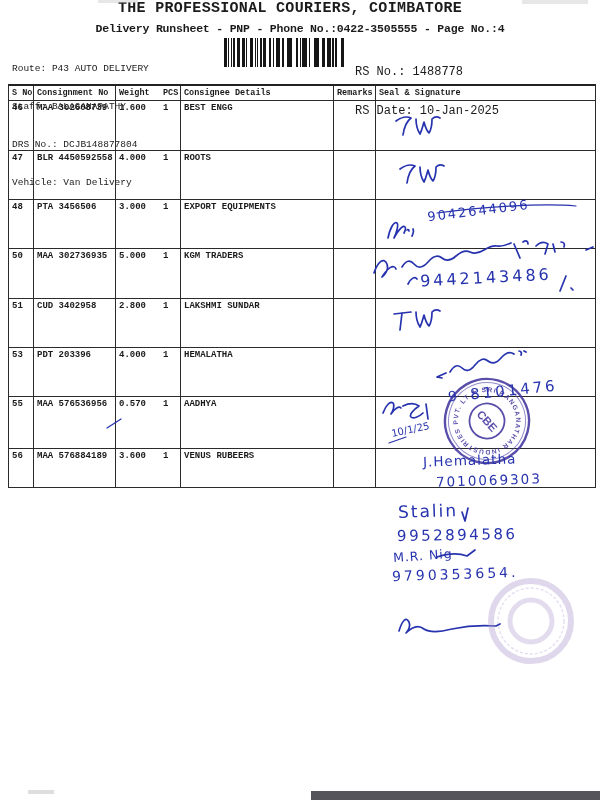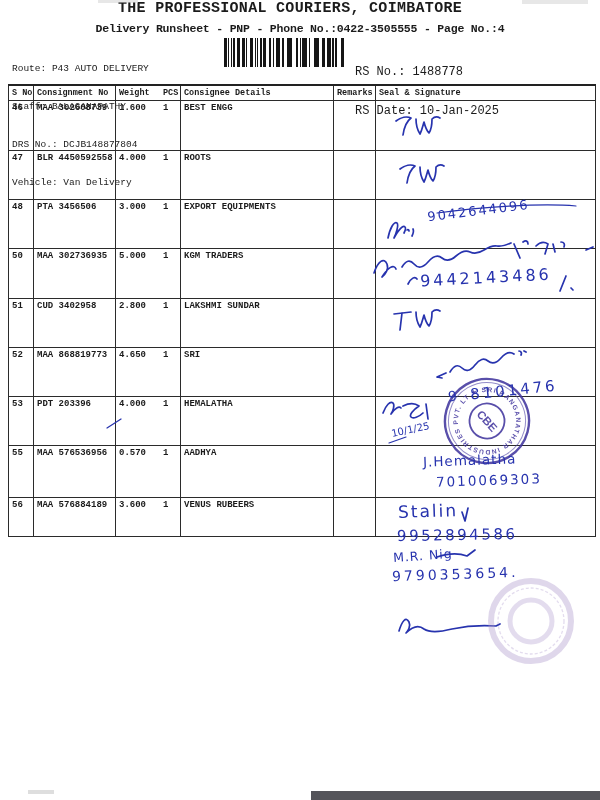--- a/index.html
+++ b/index.html
@@ -142,33 +142,20 @@
             <div class="wp">
               <span class="w">2.800</span>
               <span>1</span>
             </div>
           </td>
           <td>LAKSHMI SUNDAR</td>
           <td></td>
           <td></td>
         </tr>
         <tr style="height: 49px;">
-          <td>52</td>
-          <td>MAA 868819773</td>
-          <td>
-            <div class="wp">
-              <span class="w">4.650</span>
-              <span>1</span>
-            </div>
-          </td>
-          <td>SRI</td>
-          <td></td>
-          <td></td>
-        </tr>
-        <tr style="height: 49px;">
           <td>53</td>
           <td>PDT 203396</td>
           <td>
             <div class="wp">
               <span class="w">4.000</span>
               <span>1</span>
             </div>
           </td>
           <td>HEMALATHA</td>
           <td></td>

